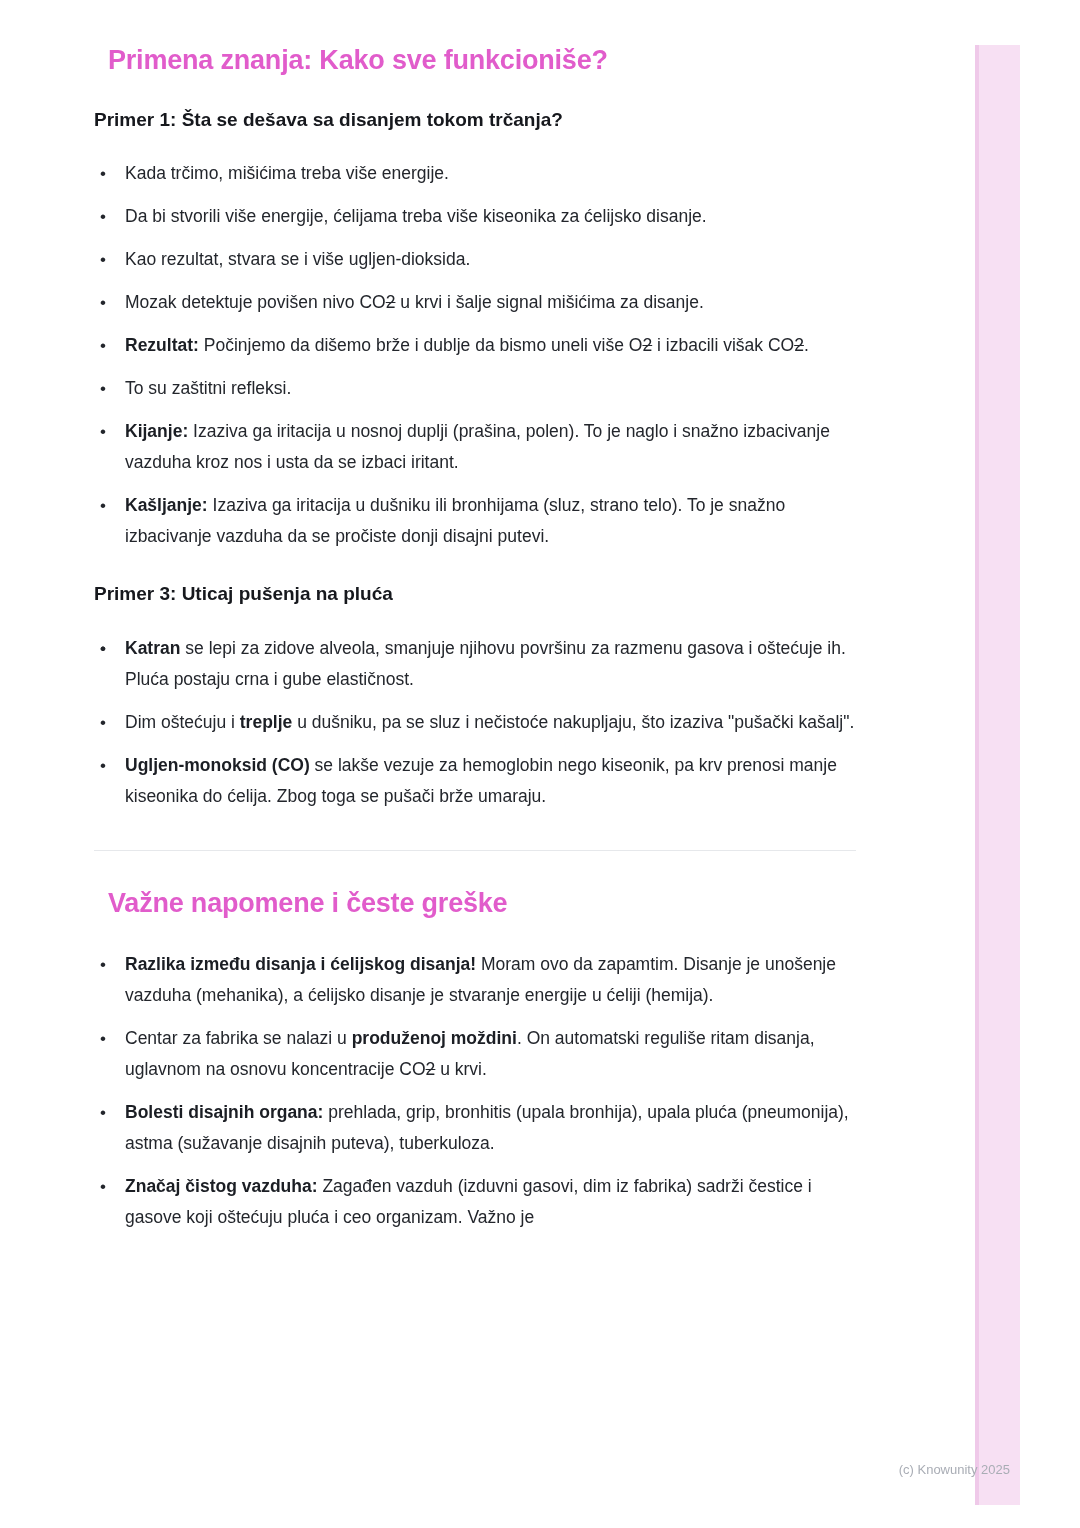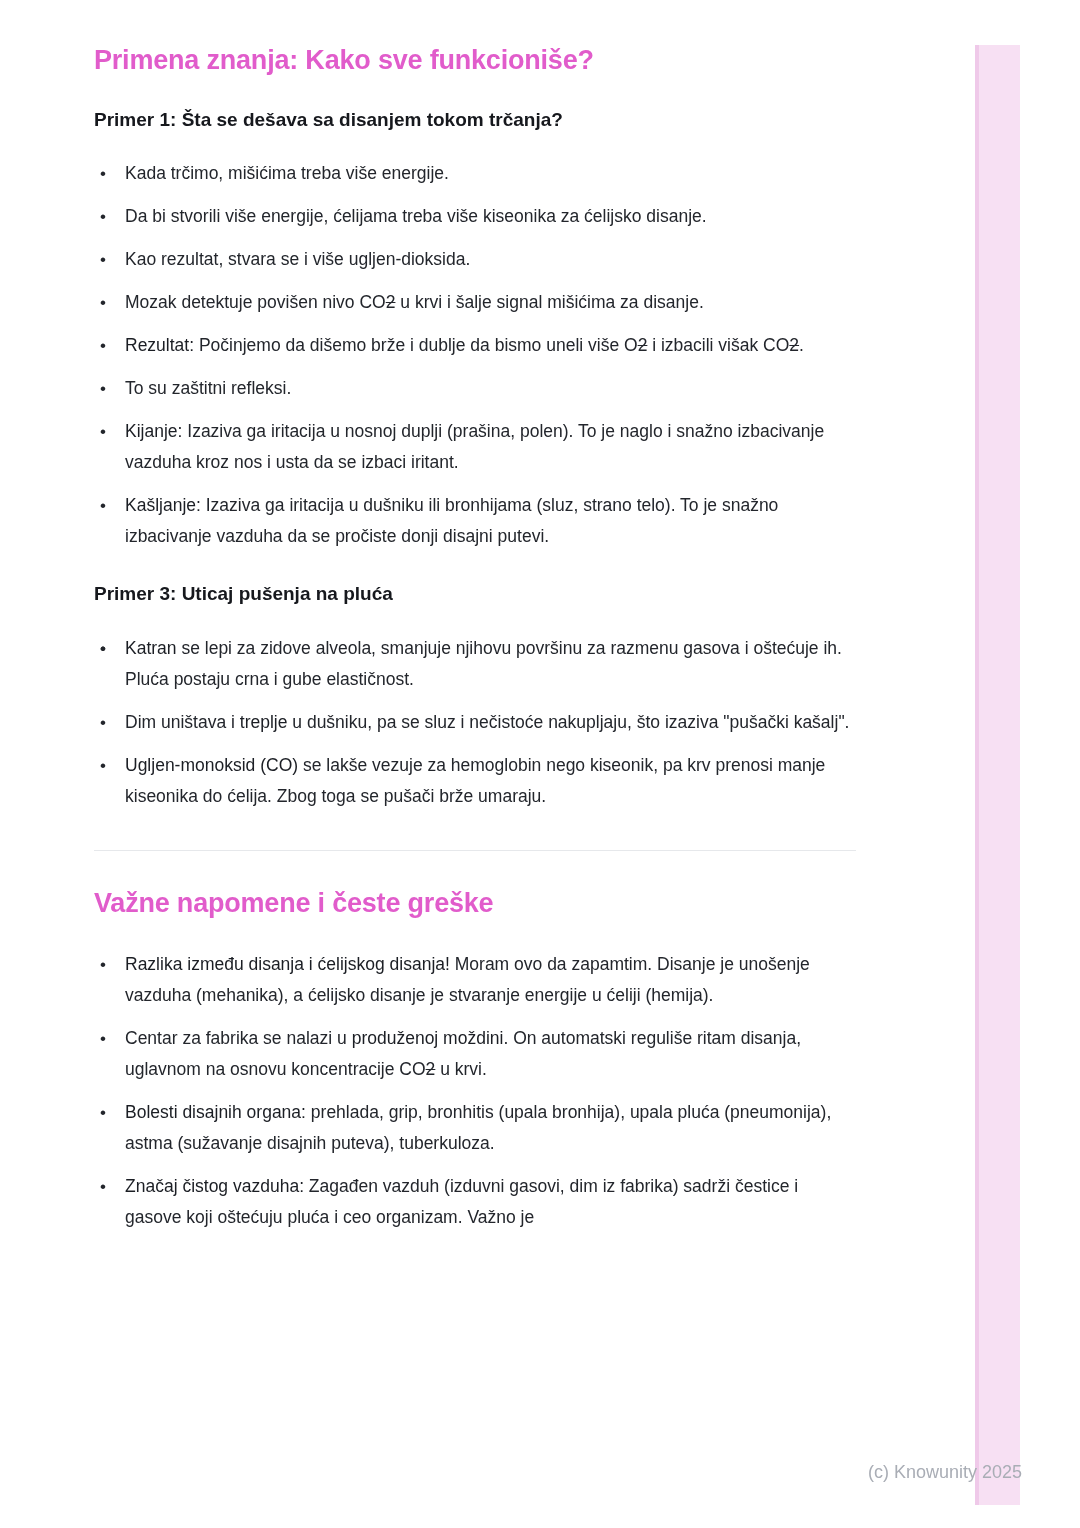--- a/index.html
+++ b/index.html
@@ -29,21 +29,21 @@
     left:94px;
     top:44px;
     width:762px;
   }
   .content h1{
     color:var(--pink);
     font-size:27px;
     font-weight:700;
     letter-spacing:-0.2px;
     line-height:1.25;
-    margin:0 0 28px 0;
+    margin:0 0 28px 14px;
   }
   .content h2{
     color:var(--heading-dark);
     font-size:19px;
     font-weight:700;
     line-height:1.3;
     margin:30px 0 26px 0;
   }
   ul.bullets{
     list-style:none;
@@ -59,41 +59,41 @@
     color:var(--body);
   }
   ul.bullets li .dot{
     position:absolute;
     left:6px;
     top:0;
     color:var(--body);
     font-size:17px;
     line-height:31px;
   }
-  .seg-b{font-weight:400;color:#1b1e24;}
+  .seg-b{font-weight:700;color:#1b1e24;}
   .seg-s{text-decoration:line-through;}
   hr.divider{
     border:none;
     border-top:1px solid var(--divider);
     margin:38px 0 36px 0;
   }
   .side-bar{
     position:absolute;
     left:975px;
     top:45px;
     width:45px;
     height:1460px;
     background:var(--sidebar);
     border-left:4px solid var(--sidebar-edge);
   }
   .watermark{
     position:absolute;
-    right:58px;
+    right:70px;
     top:1462px;
-    font-size:18px;
+    font-size:13px;
     color:var(--watermark);
     z-index:2;
     white-space:nowrap;
   }
 </style>
 </head>
 <body>
 
 <div class="page">
   <div class="side-bar"></div>
@@ -109,21 +109,21 @@
       </ul>
       <ul class="bullets">
         <li><span class="dot">•</span><span>To su zaštitni refleksi.</span></li>
         <li><span class="dot">•</span><span class="seg-b">Kijanje:</span><span> Izaziva ga iritacija u nosnoj duplji (prašina, polen). To je naglo i snažno izbacivanje vazduha kroz nos i usta da se izbaci iritant.</span></li>
         <li><span class="dot">•</span><span class="seg-b">Kašljanje:</span><span> Izaziva ga iritacija u dušniku ili bronhijama (sluz, strano telo). To je snažno izbacivanje vazduha da se pročiste donji disajni putevi.</span></li>
       </ul>
       <h2>Primer 3: Uticaj pušenja na pluća</h2>
       <ul class="bullets">
         <li><span class="dot">•</span></li>
         <li><span class="dot">•</span><span class="seg-b">Katran</span><span> se lepi za zidove alveola, smanjuje njihovu površinu za razmenu gasova i oštećuje ih. Pluća postaju crna i gube elastičnost.</span></li>
-        <li><span class="dot">•</span><span>Dim uništava i </span><span class="seg-b">treplje</span><span> u dušniku, pa se sluz i nečistoće nakupljaju, što izaziva "pušački kašalj".</span></li>
+        <li><span class="dot">•</span><span>Dim oštećuju i </span><span class="seg-b">treplje</span><span> u dušniku, pa se sluz i nečistoće nakupljaju, što izaziva "pušački kašalj".</span></li>
         <li><span class="dot">•</span><span class="seg-b">Ugljen-monoksid (CO)</span><span> se lakše vezuje za hemoglobin nego kiseonik, pa krv prenosi manje kiseonika do ćelija. Zbog toga se pušači brže umaraju.</span></li>
       </ul>
       <hr class="divider">
       <h1>Važne napomene i česte greške</h1>
       <ul class="bullets">
         <li><span class="dot">•</span><span class="seg-b">Razlika između disanja i ćelijskog disanja!</span><span> Moram ovo da zapamtim. Disanje je unošenje vazduha (mehanika), a ćelijsko disanje je stvaranje energije u ćeliji (hemija).</span></li>
         <li><span class="dot">•</span><span>Centar za fabrika se nalazi u </span><span class="seg-b">produženoj moždini</span><span>. On automatski reguliše ritam disanja, uglavnom na osnovu koncentracije CO</span><span class="seg-s">2</span><span> u krvi.</span></li>
         <li><span class="dot">•</span><span class="seg-b">Bolesti disajnih organa:</span><span> prehlada, grip, bronhitis (upala bronhija), upala pluća (pneumonija), astma (sužavanje disajnih puteva), tuberkuloza.</span></li>
         <li><span class="dot">•</span><span class="seg-b">Značaj čistog vazduha:</span><span> Zagađen vazduh (izduvni gasovi, dim iz fabrika) sadrži čestice i gasove koji oštećuju pluća i ceo organizam. Važno je</span></li>
       </ul>

